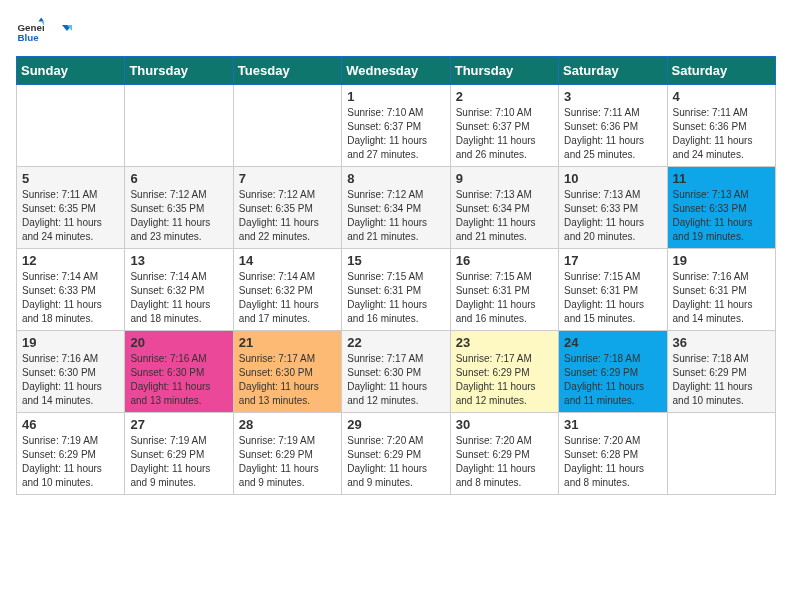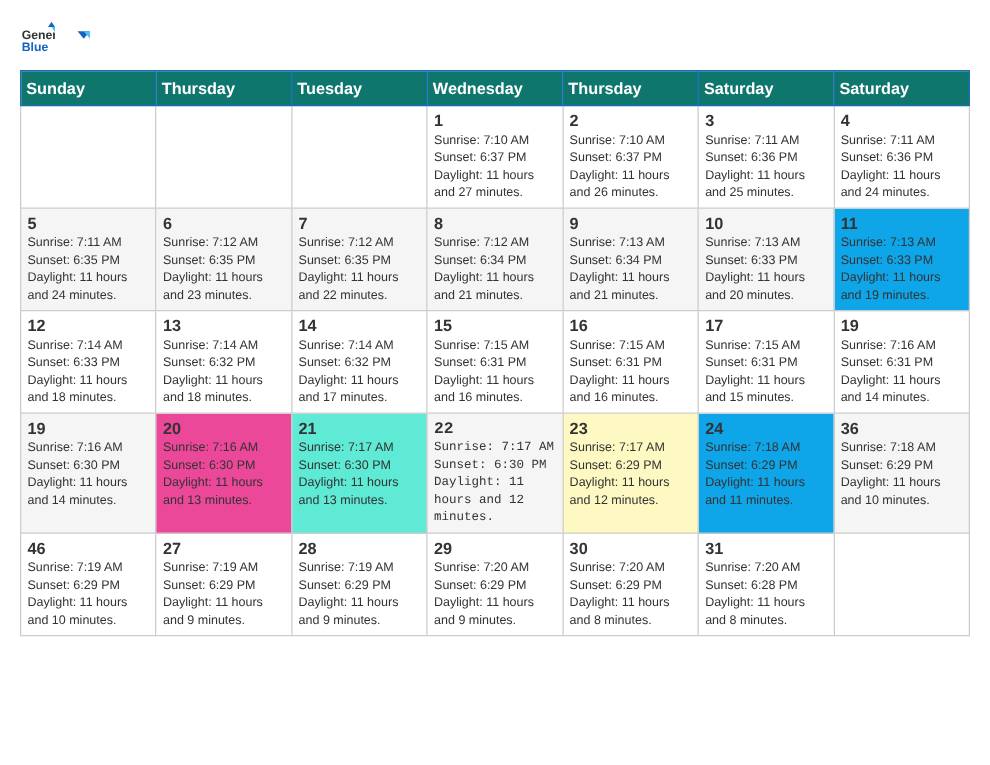--- a/index.html
+++ b/index.html
@@ -245,27 +245,27 @@
           <div class="day-info" style="white-space: pre-line;">Sunrise: 7:16 AM
 Sunset: 6:30 PM
 Daylight: 11 hours and 14 minutes.</div>
         </td>
         <td style="background: #ec4899;">
           <span class="day-number">20</span>
           <div class="day-info" style="white-space: pre-line;">Sunrise: 7:16 AM
 Sunset: 6:30 PM
 Daylight: 11 hours and 13 minutes.</div>
         </td>
-        <td style="background: #5eead4;">
+        <td style="background: #fdba74;">
           <span class="day-number">21</span>
           <div class="day-info" style="white-space: pre-line;">Sunrise: 7:17 AM
 Sunset: 6:30 PM
 Daylight: 11 hours and 13 minutes.</div>
         </td>
-        <td style="background: rgb(245, 245, 245); font-family: Liberation Mono, monospace;">
+        <td style="background: rgb(245, 245, 245);">
           <span class="day-number">22</span>
           <div class="day-info" style="white-space: pre-line;">Sunrise: 7:17 AM
 Sunset: 6:30 PM
 Daylight: 11 hours and 12 minutes.</div>
         </td>
         <td style="background: #fef9c3;">
           <span class="day-number">23</span>
           <div class="day-info" style="white-space: pre-line;">Sunrise: 7:17 AM
 Sunset: 6:29 PM
 Daylight: 11 hours and 12 minutes.</div>

